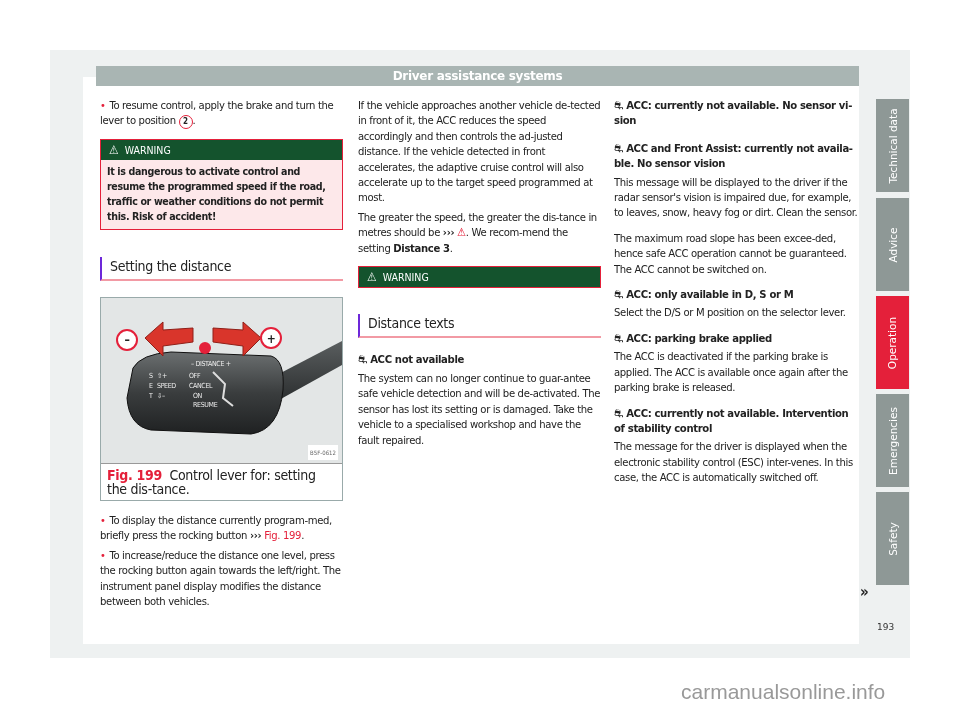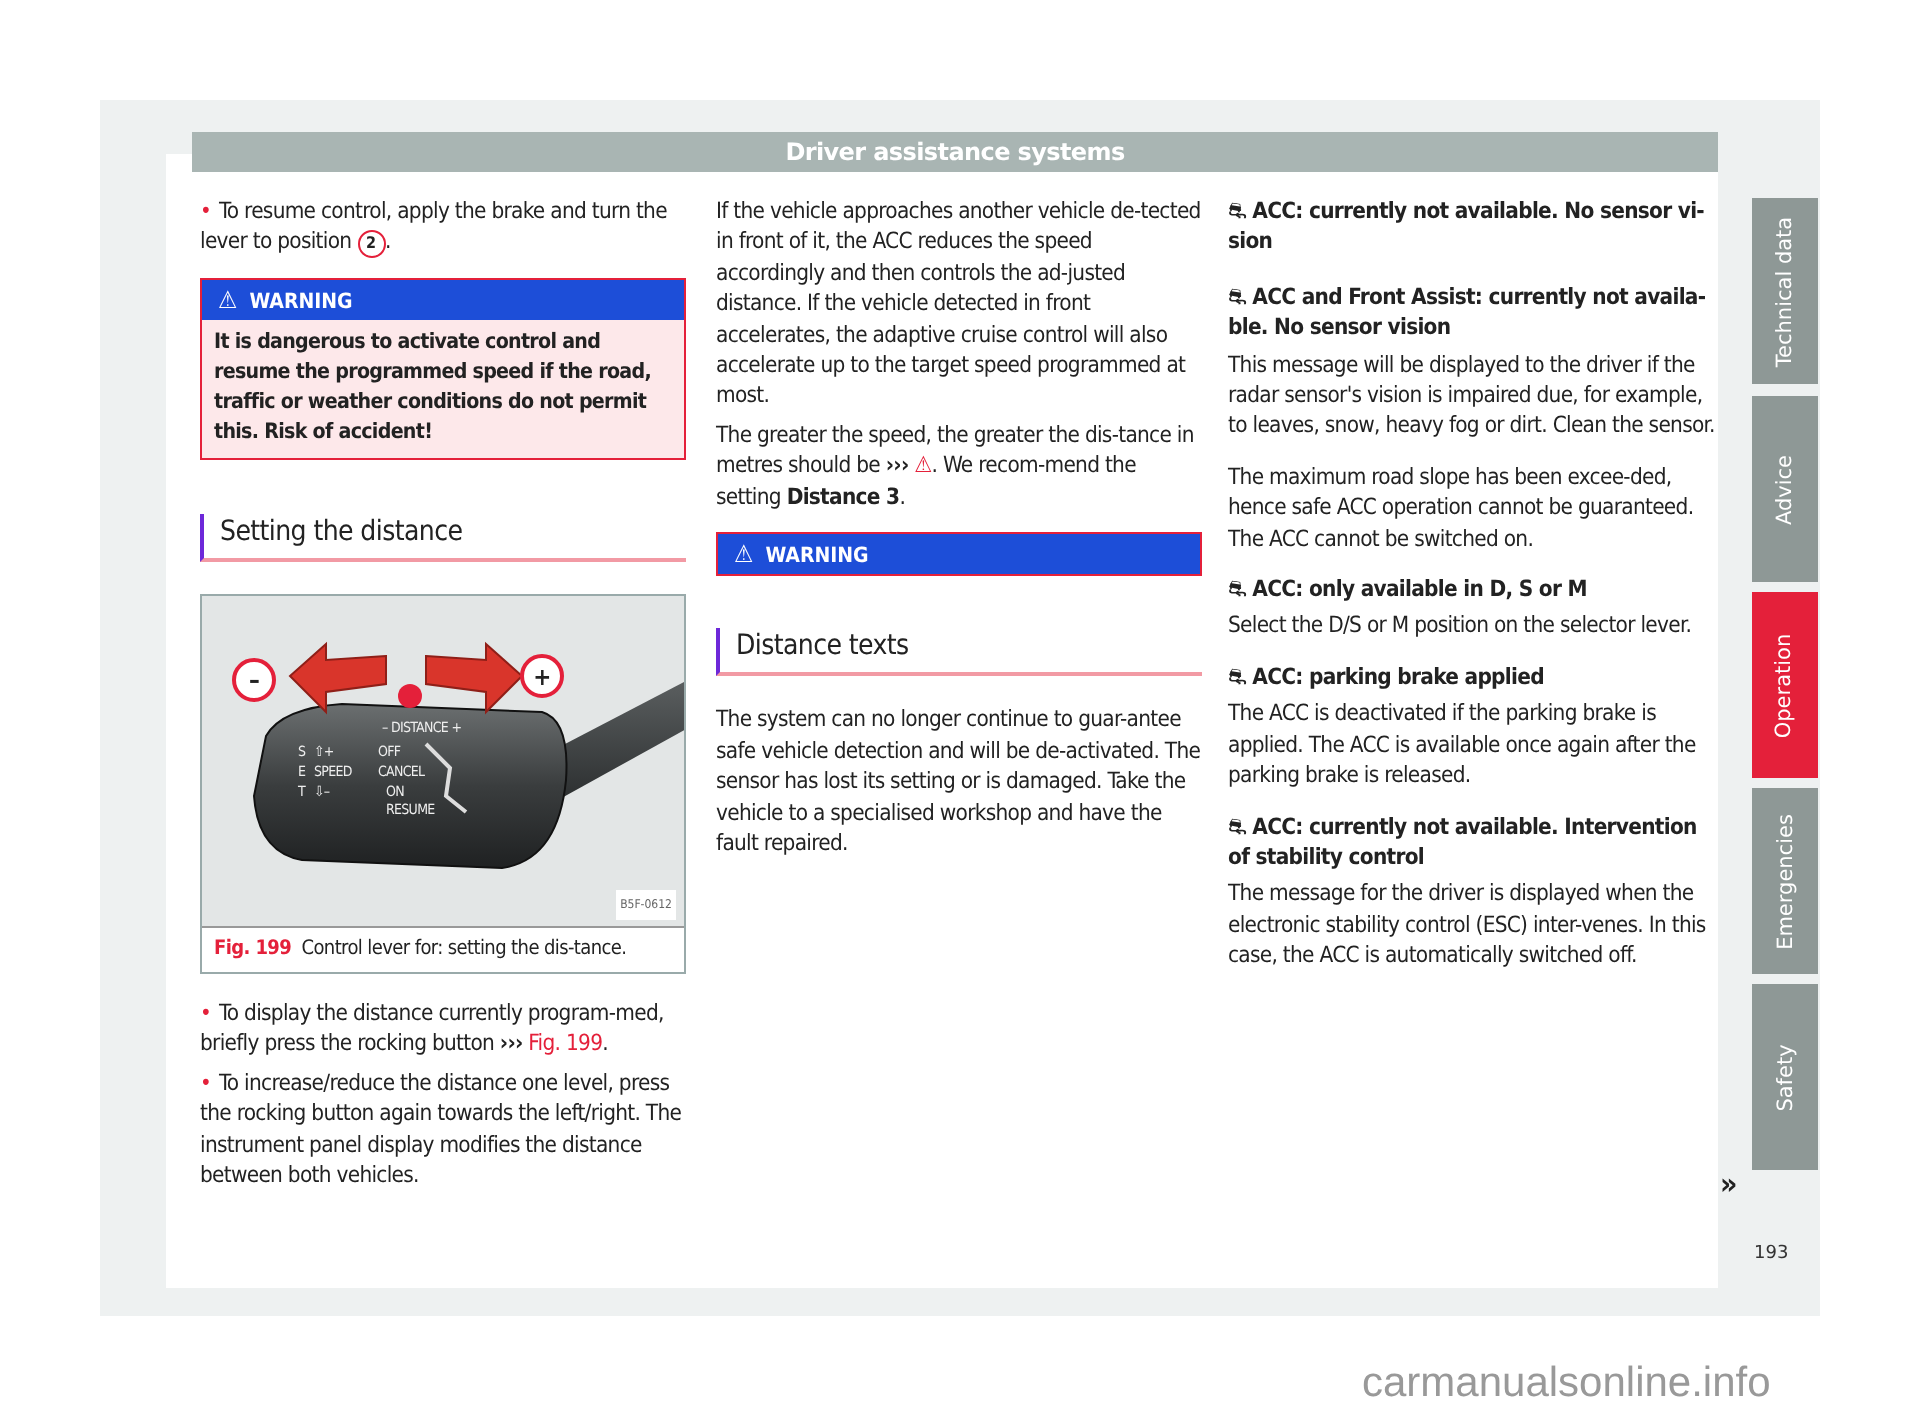--- a/index.html
+++ b/index.html
@@ -24,32 +24,32 @@
     .col { position: absolute; font-size: 11.2px; line-height: 15.4px; letter-spacing: -0.35px; }
     .col p { margin: 0; }
     .bullet::before { content: "\2022"; color: #e4203a; margin-right: 4px; font-size: 11px; }
     .circ-num {
       display: inline-block; width: 12px; height: 12px; border: 1.5px solid #e4203a; border-radius: 50%;
       font-size: 8px; font-weight: bold; text-align: center; line-height: 12px; vertical-align: 0px;
       color: #222; letter-spacing: 0;
     }
     .warning { border: 1px solid #e4203a; background: #fde8ea; }
     .warning .w-head {
-      background: #1d4ed8; color: #fff; font-weight: bold; font-size: 10.5px; height: 20px; line-height: 20px;
+      background: #14532d; color: #fff; font-weight: normal; font-size: 10.5px; height: 20px; line-height: 20px;
       padding-left: 8px; letter-spacing: 0;
     }
     .warning .w-head .tri { margin-right: 6px; font-size: 12px; }
     .warning .w-body { padding: 4px 6px 5px 6px; font-weight: bold; font-size: 10.6px; line-height: 14.8px; letter-spacing: -0.35px; }
     .section-title {
       border-left: 2px solid #6d28d9; border-bottom: 2px solid #f29aa4;
       padding: 2px 0 5px 8px; font-size: 14px; font-weight: normal; letter-spacing: -0.3px;
     }
     .figure { border: 1px solid #9aa; background: #fff; }
     .figure .img { position: relative; height: 165px; background: #e3e6e6; border-bottom: 1px solid #999; overflow: hidden; }
-    .figure .cap { padding: 4px 6px 4px 6px; font-size: 10px; line-height: 14px; letter-spacing: -0.3px; }
+    .figure .cap { padding: 4px 6px 4px 6px; font-size: 14px; line-height: 14px; letter-spacing: -0.3px; }
     .red { color: #e4203a; }
     .fig-code { position: absolute; right: 4px; bottom: 3px; font-size: 6px; color: #666; background: #fff; padding: 0 2px; letter-spacing: 0; }
     .msg-title { font-weight: bold; }
     .sym { font-weight: normal; margin-right: 3px; font-size: 11px; }
     .tabs { position: absolute; left: 876px; top: 99px; width: 33px; }
     .tab {
       position: absolute; left: 0; width: 33px; background: #8e9896; color: #fff;
       display: flex; align-items: center; justify-content: center;
     }
     .tab span {
@@ -131,20 +131,21 @@
   <p>If the vehicle approaches another vehicle de-tected in front of it, the ACC reduces the speed accordingly and then controls the ad-justed distance. If the vehicle detected in front accelerates, the adaptive cruise control will also accelerate up to the target speed programmed at most.</p>
   <p style="margin-top:4px;"><span>The greater the speed, the greater the dis-tance in metres should be</span> <span style="font-weight:bold;">›››</span> <span class="red">⚠</span><span>. We recom-mend the setting</span> <b>Distance 3</b><span>.</span></p>
 
   <div class="warning" style="margin-top:10px;">
     <div class="w-head"><span class="tri">⚠</span><span>WARNING</span></div>
   </div>
 
   <div class="section-title" style="margin-top:26px;">Distance texts</div>
 
   <div style="margin-top:14px;">
+    <p class="msg-title"><span class="sym">⛐</span><span>ACC not available</span></p>
     <p style="margin-top:3px;">The system can no longer continue to guar-antee safe vehicle detection and will be de-activated. The sensor has lost its setting or is damaged. Take the vehicle to a specialised workshop and have the fault repaired.</p>
   </div>
 </div>
 
 <div class="col" style="left:614px; top:98px; width:248px;">
   <div>
     <p class="msg-title"><span class="sym">⛐</span><span>ACC: currently not available. No sensor vi-sion</span></p>
   </div>
   <div style="margin-top:12px;">
     <p class="msg-title"><span class="sym">⛐</span><span>ACC and Front Assist: currently not availa-ble. No sensor vision</span></p>

